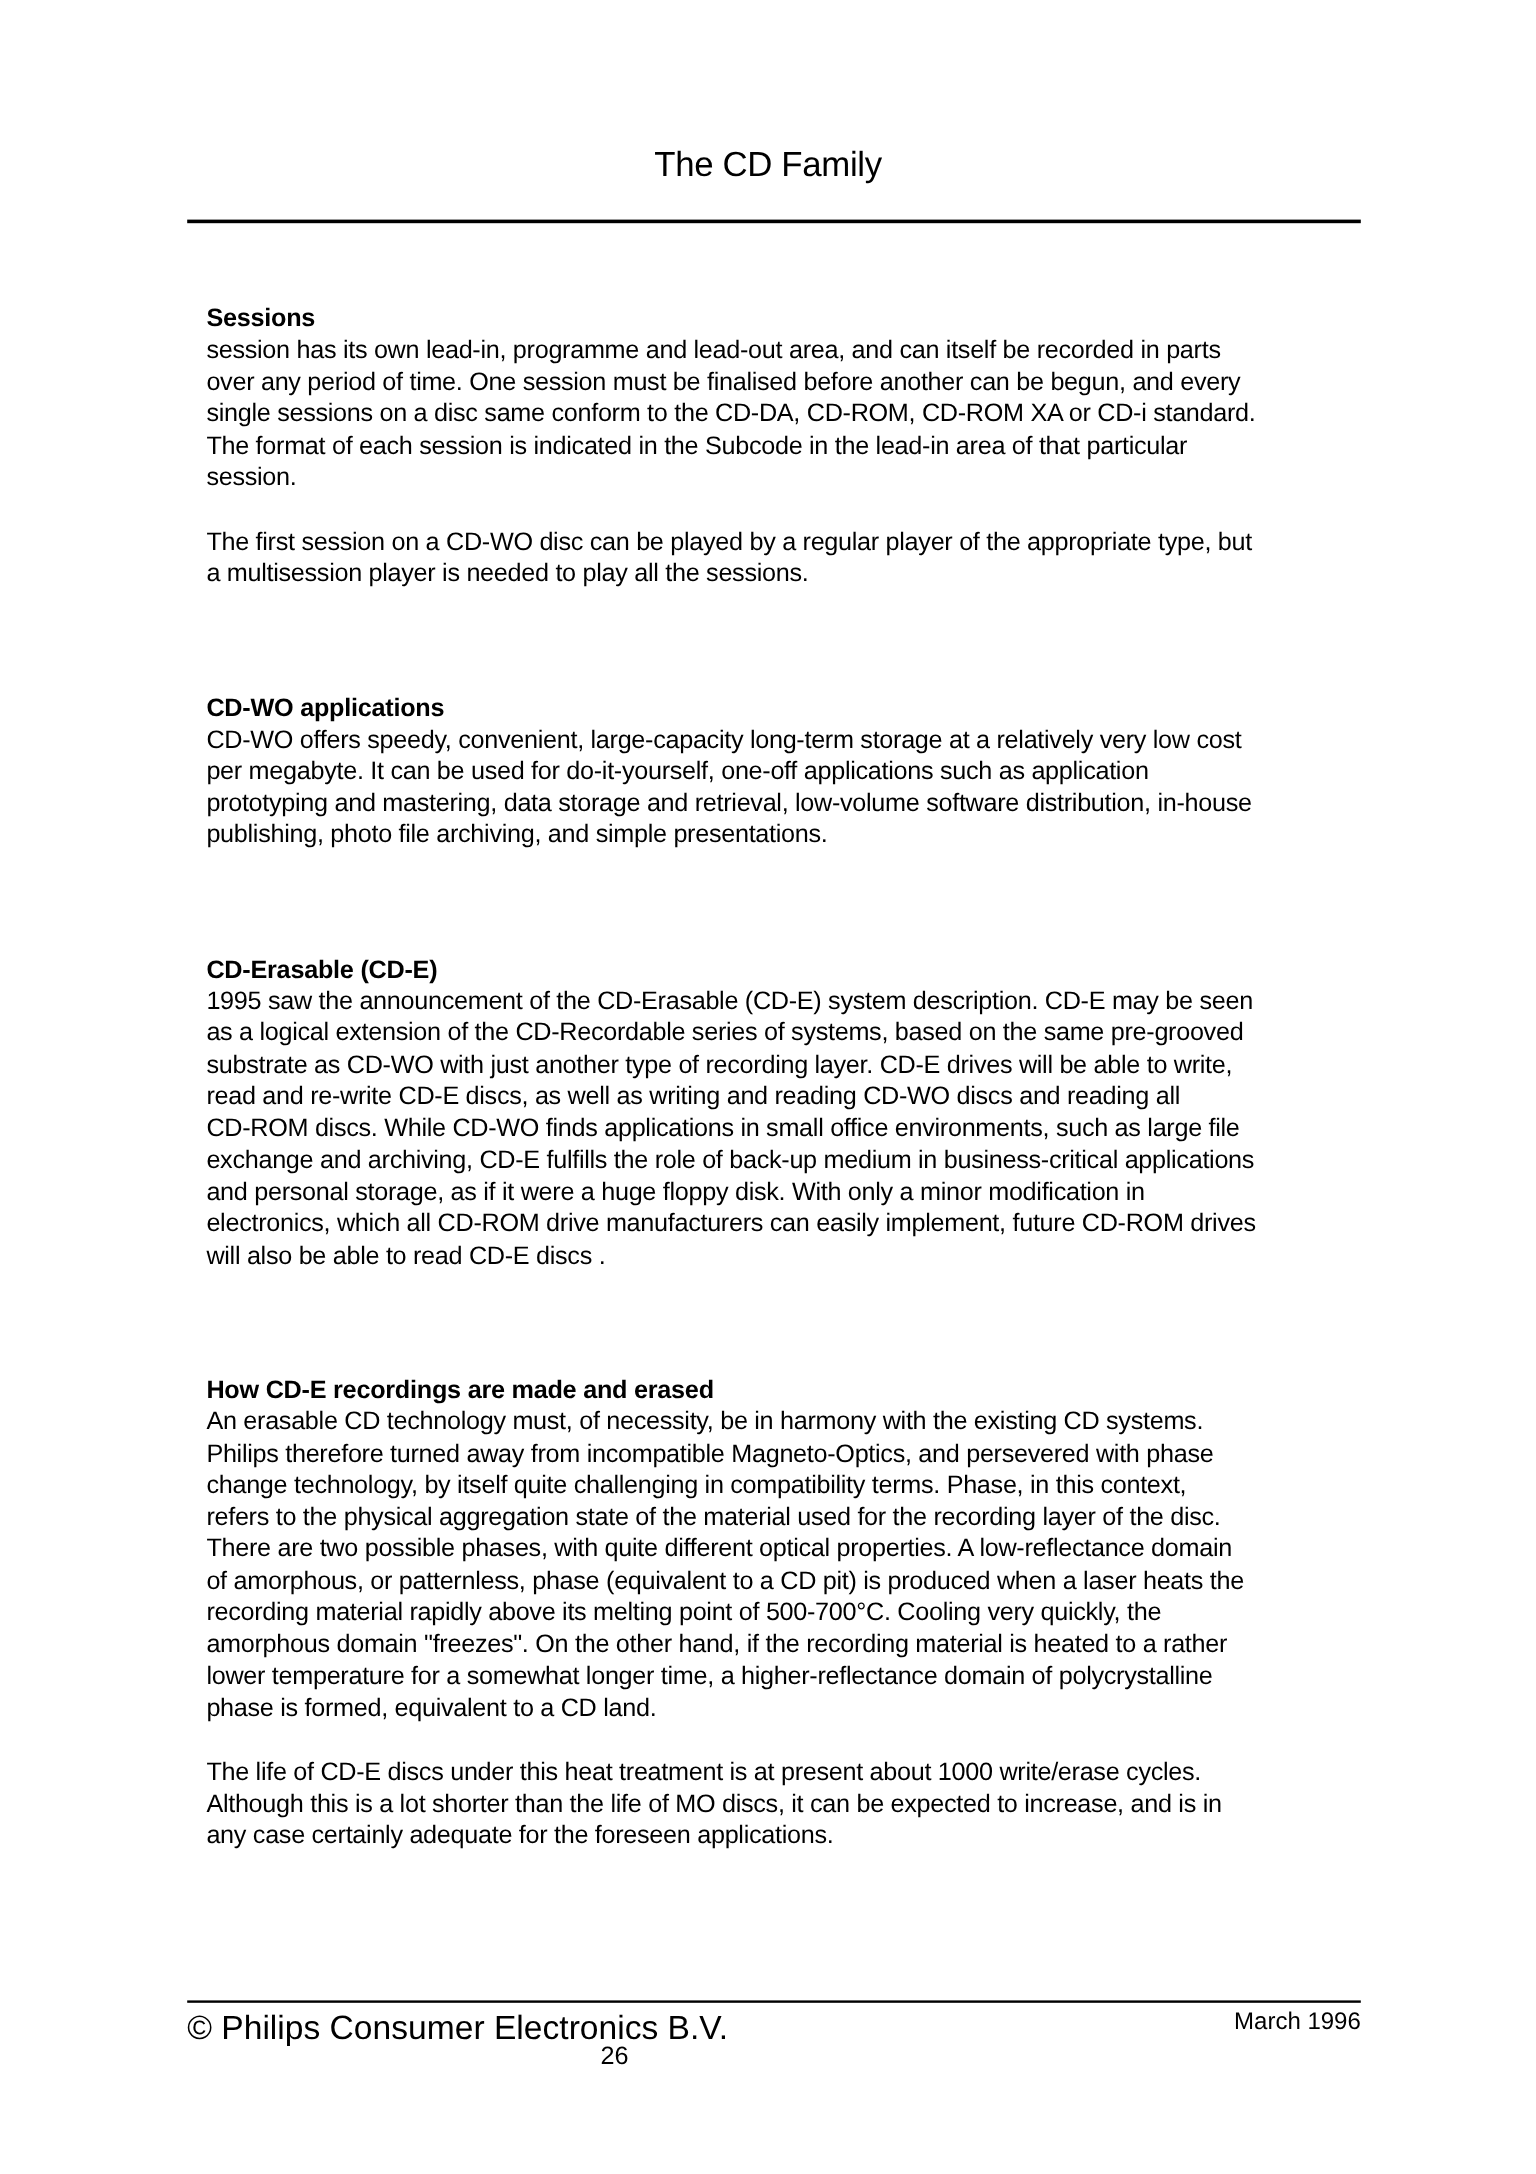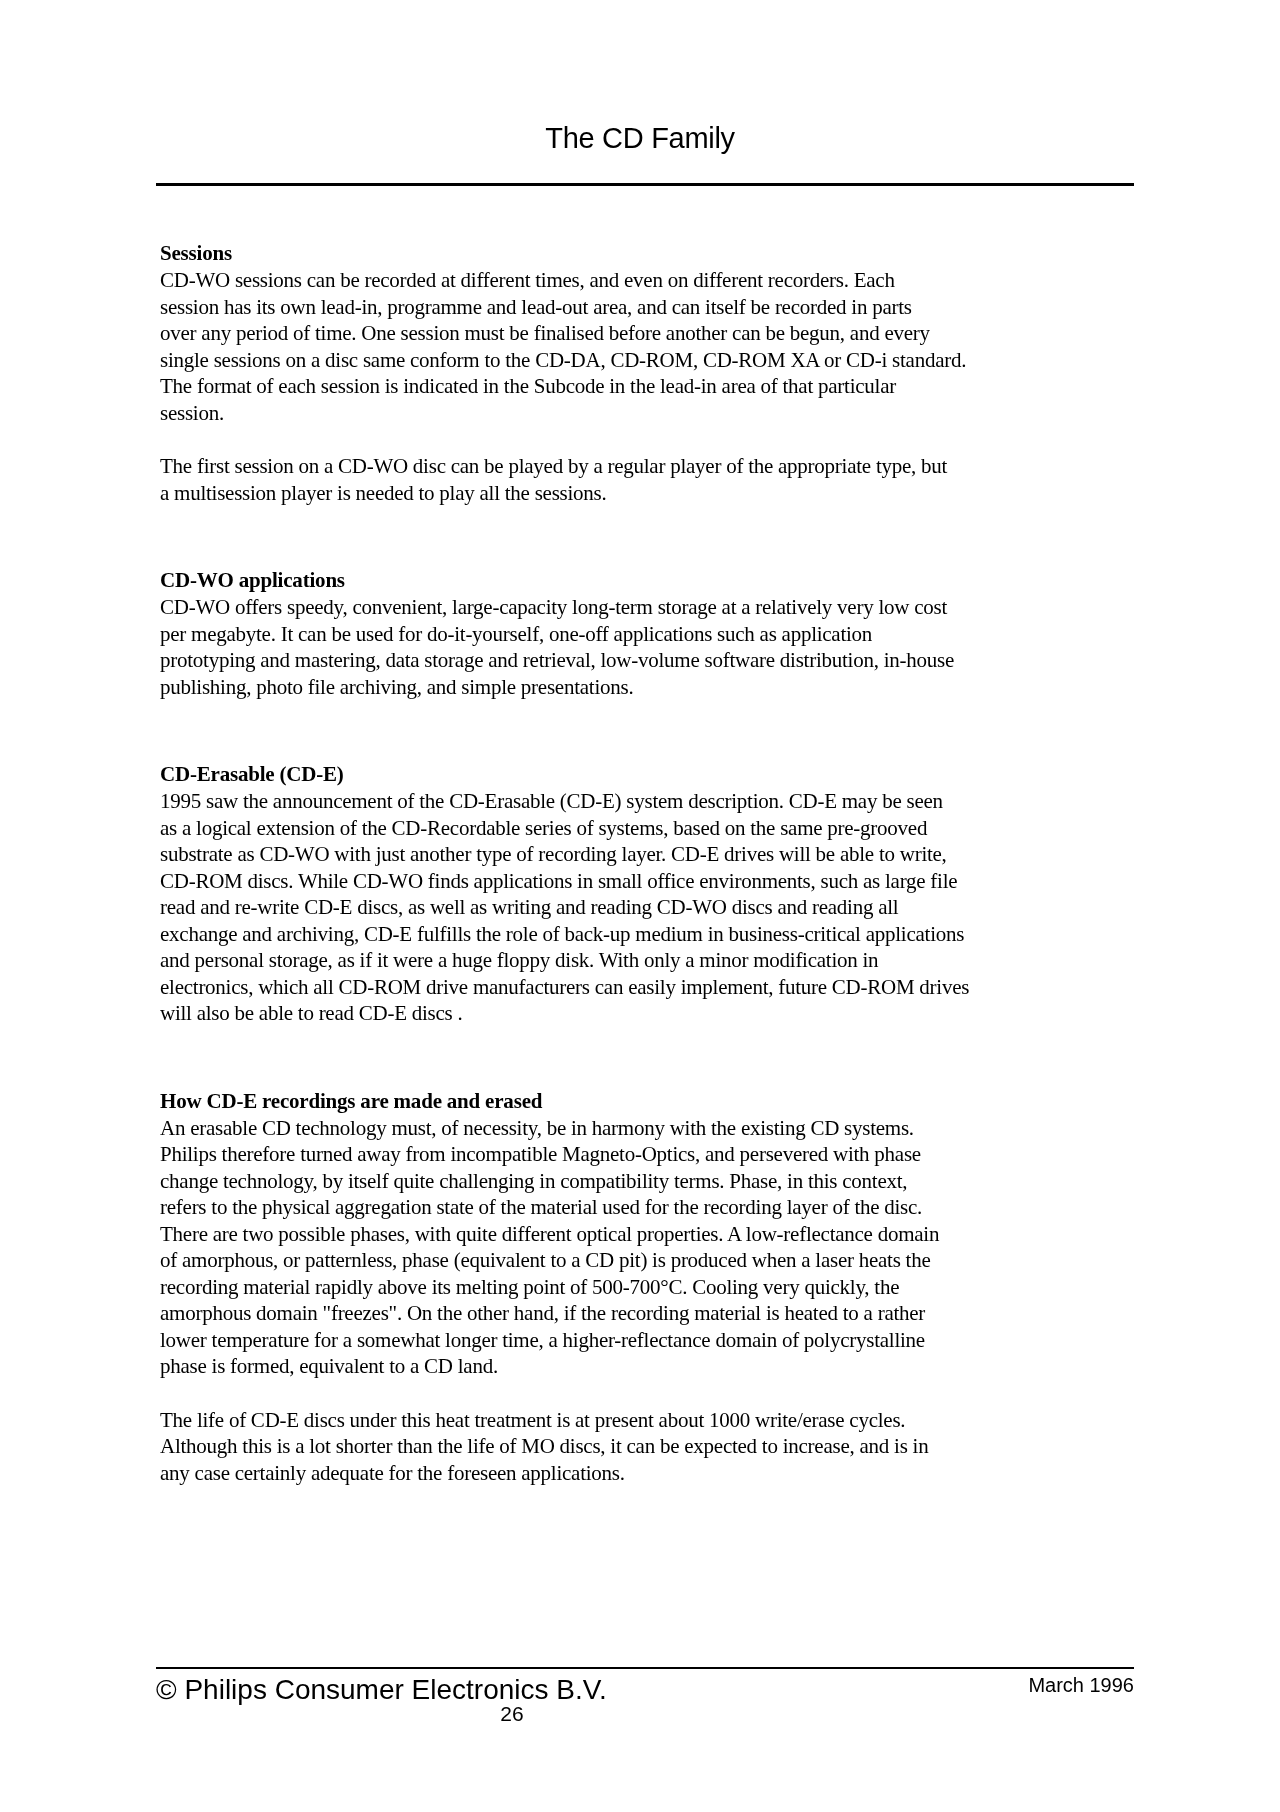--- a/index.html
+++ b/index.html
@@ -4,42 +4,41 @@
   <style>
     html, body { margin: 0; padding: 0; background: #ffffff; }
     body { width: 1280px; height: 1812px; position: relative; overflow: hidden;
            font-family: "Liberation Sans", sans-serif; color: #000; }
     .header-title { position: absolute; top: 122px; left: 0; width: 1280px; text-align: center;
                     font-size: 29px; letter-spacing: -0.3px; }
     .rule { position: absolute; left: 156px; width: 978px; height: 3px; background: #000; }
     .rule.top { top: 183px; }
     .rule.bottom { top: 1667px; height: 2px; }
     .content { position: absolute; left: 156px; top: 236px; width: 990px; }
-    .section { margin: 4px; font-family: Liberation Serif, serif; }
+    .section { margin: 16px; }
     .heading { font-weight: bold; font-size: 21px; line-height: 27px; margin: 0; letter-spacing: -0.2px; }
     .para { margin: 0; font-size: 21px; line-height: 26.5px; letter-spacing: -0.25px; white-space: nowrap; }
     .para .line { display: block; }
     .gap-sm { height: 27px; }
     .gap-lg { height: 53px; }
     .footer-left { position: absolute; left: 156px; top: 1674px; font-size: 28px; }
     .footer-right { position: absolute; right: 146px; top: 1674px; font-size: 20px; }
     .page-number { position: absolute; left: 0; width: 1024px; text-align: center; top: 1702px; font-size: 21px; }
   </style>
 </head>
 <body>
 
 <div class="header-title">The CD Family</div>
 <div class="rule top"></div>
 
 <div class="content">
 
   <div class="section">
     <h2 class="heading">Sessions</h2>
     <p class="para">
-      <span class="line">CD-WO sessions can be recorded at different times, and even on different recorders.  Each</span>
       <span class="line">session has its own lead-in, programme and lead-out area, and can itself be recorded in parts</span>
       <span class="line">over any period of time.  One session must be finalised before another can be begun, and every</span>
       <span class="line">single sessions on a disc same conform to the CD-DA, CD-ROM, CD-ROM XA or CD-i standard.</span>
       <span class="line">The format of each session is indicated in the Subcode in the lead-in area of that particular</span>
       <span class="line">session.</span>
     </p>
     <div class="gap-sm"></div>
     <p class="para">
       <span class="line">The first session on a CD-WO disc can be played by a regular player of the appropriate type, but</span>
       <span class="line">a multisession player is needed to play all the sessions.</span>
@@ -59,22 +58,22 @@
   </div>
 
   <div class="gap-lg"></div>
 
   <div class="section">
     <h2 class="heading">CD-Erasable (CD-E)</h2>
     <p class="para">
       <span class="line">1995 saw the announcement of the CD-Erasable (CD-E) system description.  CD-E may be seen</span>
       <span class="line">as a logical extension of the CD-Recordable series of systems, based on the same pre-grooved</span>
       <span class="line">substrate as CD-WO with just another type of recording layer.  CD-E drives will be able to write,</span>
+      <span class="line">read and re-write CD-E discs, as well as writing and reading CD-WO discs and reading all</span>
       <span class="line">CD-ROM discs.  While CD-WO finds applications in small office environments, such as large file</span>
-      <span class="line">read and re-write CD-E discs, as well as writing and reading CD-WO discs and reading all</span>
       <span class="line">exchange and archiving, CD-E fulfills the role of back-up medium in business-critical applications</span>
       <span class="line">and personal storage, as if it were a huge floppy disk. With only a minor modification in</span>
       <span class="line">electronics, which all CD-ROM drive manufacturers can easily implement, future CD-ROM drives</span>
       <span class="line">will also be able to read CD-E discs .</span>
     </p>
   </div>
 
   <div class="gap-lg"></div>
 
   <div class="section">

